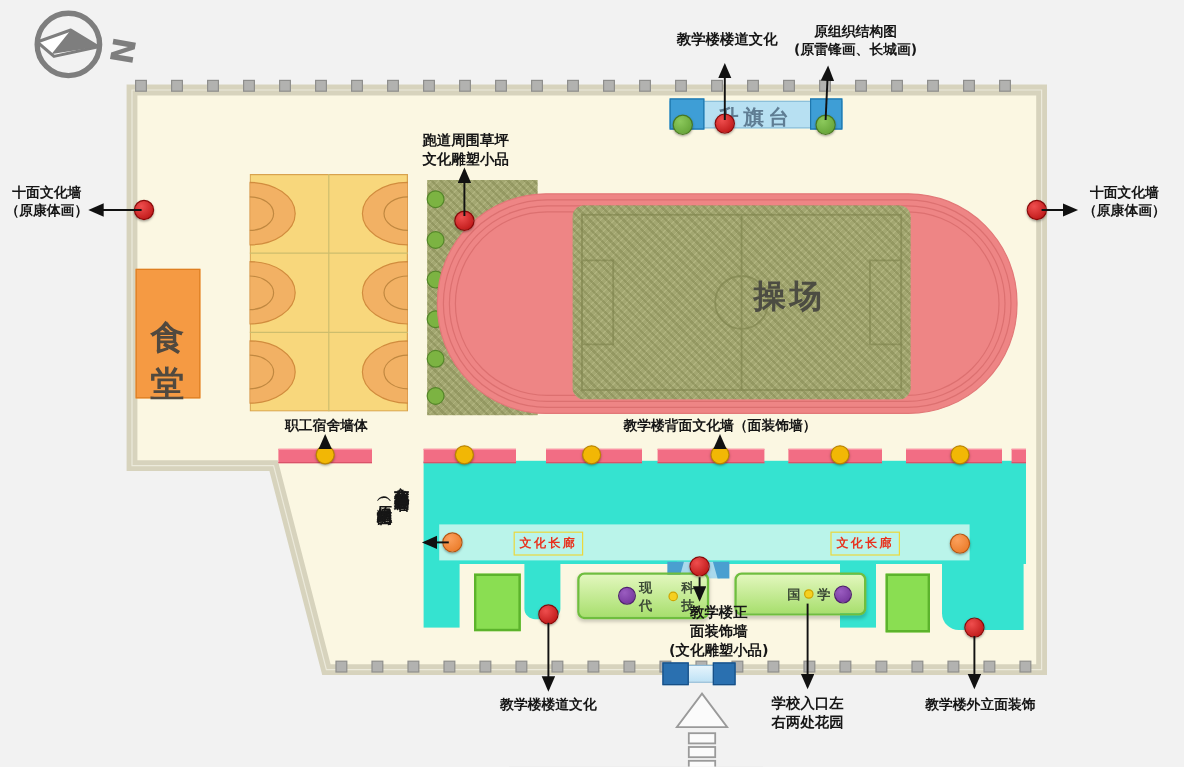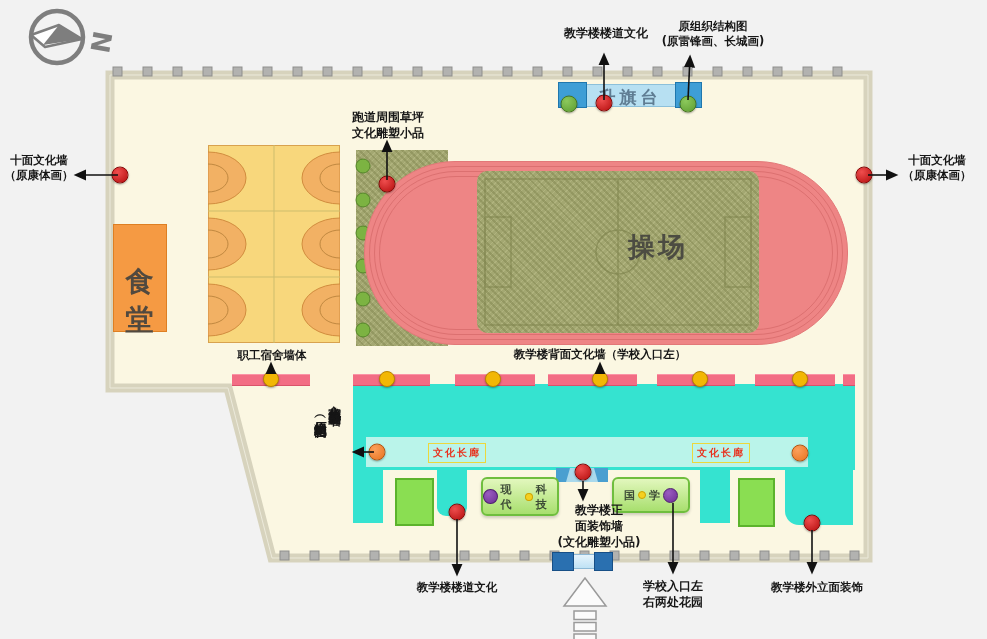--- a/index.html
+++ b/index.html
@@ -28,21 +28,21 @@
   .teal{background:#35e3d0;}
   .orangebldg{background:#f59a43;border:1px solid #e0methyl;border:1px solid #de7f22;}
   .pinkstrip{position:absolute;height:10px;background:#f26d84;border-top:1px solid #fb93a5;border-bottom:1px solid #d9536a;z-index:12;}
   .greenyard{position:absolute;background:#8ade52;border:2px solid #5cb32c;z-index:14;}
   .cbox{position:absolute;border:1px solid #ecd83c;color:#e8321e;font-size:10px;font-weight:bold;
         padding:2px 4px;letter-spacing:2px;z-index:16;white-space:nowrap;}
   .bigtext{position:absolute;font-weight:bold;color:#4a544e;z-index:18;text-align:center;letter-spacing:3px;}
   .signbox{position:absolute;display:flex;align-items:center;justify-content:center;gap:3px;
            border-radius:6px;background:linear-gradient(180deg,#e2f7bd,#a8df6e);
            border:2px solid #6fbe3e;box-shadow:0 2px 3px rgba(0,0,0,.18);z-index:20;
-           font-size:11px;font-weight:bold;color:#3c4a36;}
+           font-size:11px;font-weight:bold;color:#3c4a36;padding-left:32px;}
   .grass{background-color:#a3a771;
          background-image:
            repeating-linear-gradient(45deg, rgba(110,115,60,.30) 0 2px, rgba(0,0,0,0) 2px 5px),
            repeating-linear-gradient(-45deg, rgba(235,235,185,.18) 0 1px, rgba(0,0,0,0) 1px 4px);}
   .lane{position:absolute;border:1px solid #dc7070;pointer-events:none;}
 </style>
 </head>
 <body>
 
 <div class="stage">
@@ -291,21 +291,21 @@
     <div>文化雕塑小品</div>
   </div>
   <div class="label" style="left:232px;top:348px;width:80px;font-size:11.5px;font-family:Liberation Mono, monospace;">
     <div>职工宿舍墙体</div>
   </div>
   <div class="vlabel" style="left:313px;top:396px;height:145px;">
     <div>文化长廊两端装饰墙</div>
     <div class="v2">（原组织结构图）</div>
   </div>
   <div class="label" style="left:510px;top:347px;width:180px;font-size:11.5px;">
-    <div>教学楼背面文化墙（学校入口左）</div>
+    <div>教学楼背面文化墙（面装饰墙）</div>
   </div>
   <div class="label" style="left:554px;top:503px;width:90px;">
     <div>教学楼正</div>
     <div>面装饰墙</div>
     <div>(文化雕塑小品)</div>
   </div>
   <div class="label" style="left:412px;top:580px;width:90px;font-size:11.5px;">
     <div>教学楼楼道文化</div>
   </div>
   <div class="label left-al" style="left:643px;top:579px;">

